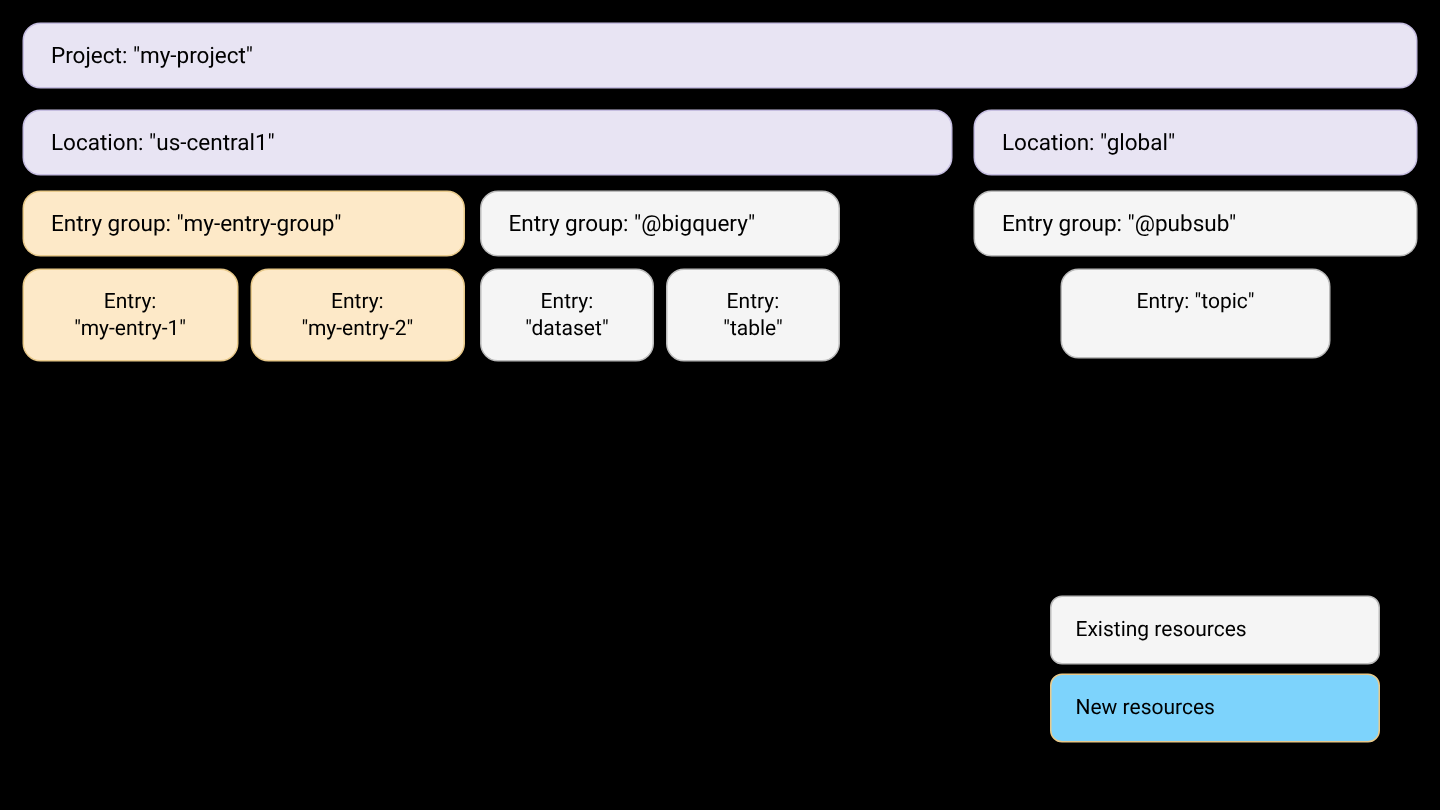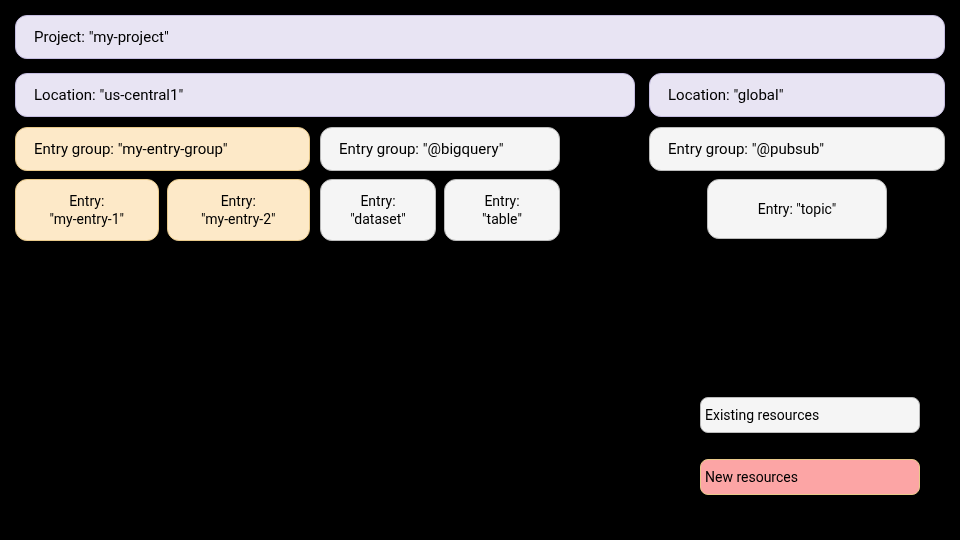--- a/index.html
+++ b/index.html
@@ -104,55 +104,54 @@
       display: flex;
       gap: 8px;
     }
 
     .entry-box {
       flex: 1;
       font-size: 14px;
       line-height: 1.3;
       min-height: 60px;
       display: flex;
-      align-items: center;
+      align-items: flex-start;
       justify-content: center;
       text-align: center;
     }
 
     
     .legend {
       position: absolute;
       bottom: 30px;
       right: 25px;
       display: flex;
       flex-direction: column;
       gap: 6px;
     }
 
     .legend-swatch {
       width: 220px;
-      height: 36px;
+      height: 46px;
       border-radius: 8px;
       border: 1.5px solid #bbb;
       display: flex;
       align-items: center;
-      padding-left: 4px;
+      padding-left: 16px;
       font-size: 14px;
     }
 
     .legend-swatch.existing {
       background: #f5f5f5;
       border-color: #bbb;
     }
 
     .legend-swatch.new {
-      background: #fca5a5;
+      background: #7dd3fc;
       border-color: #e8c98a;
-      margin-top: 20px;
     }
 
     .bold { font-weight: 400; }
 
     .right-col-entries {
       display: flex;
       justify-content: center;
     }
   </style>
 </head>

